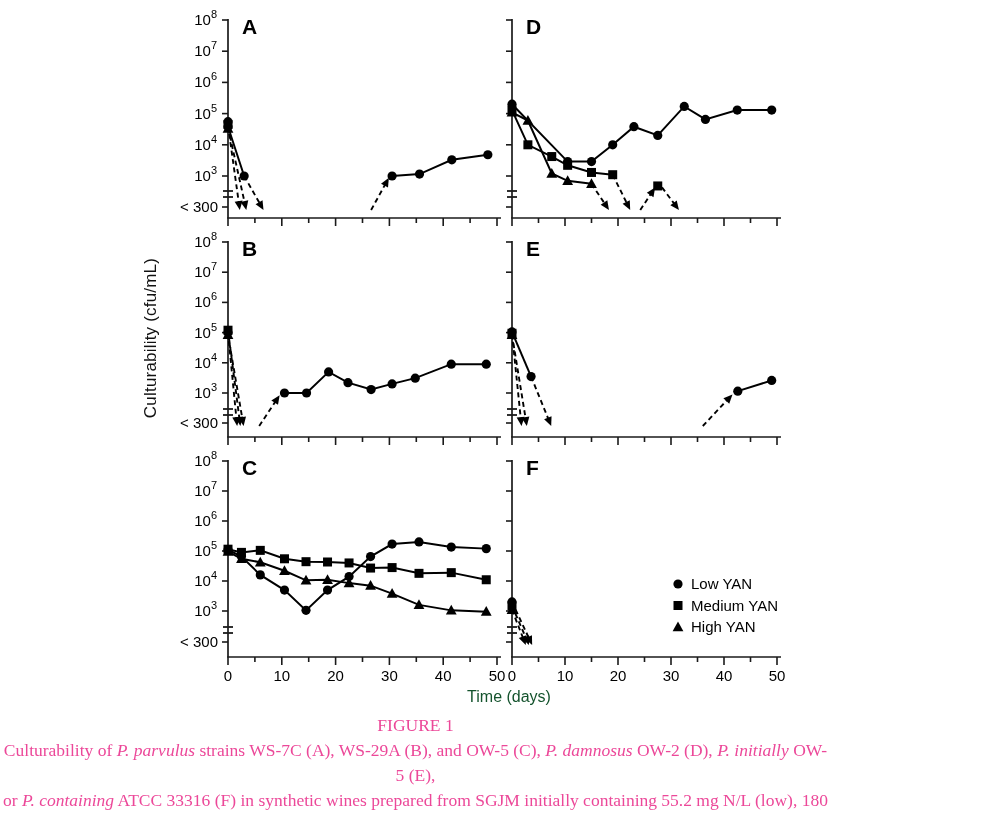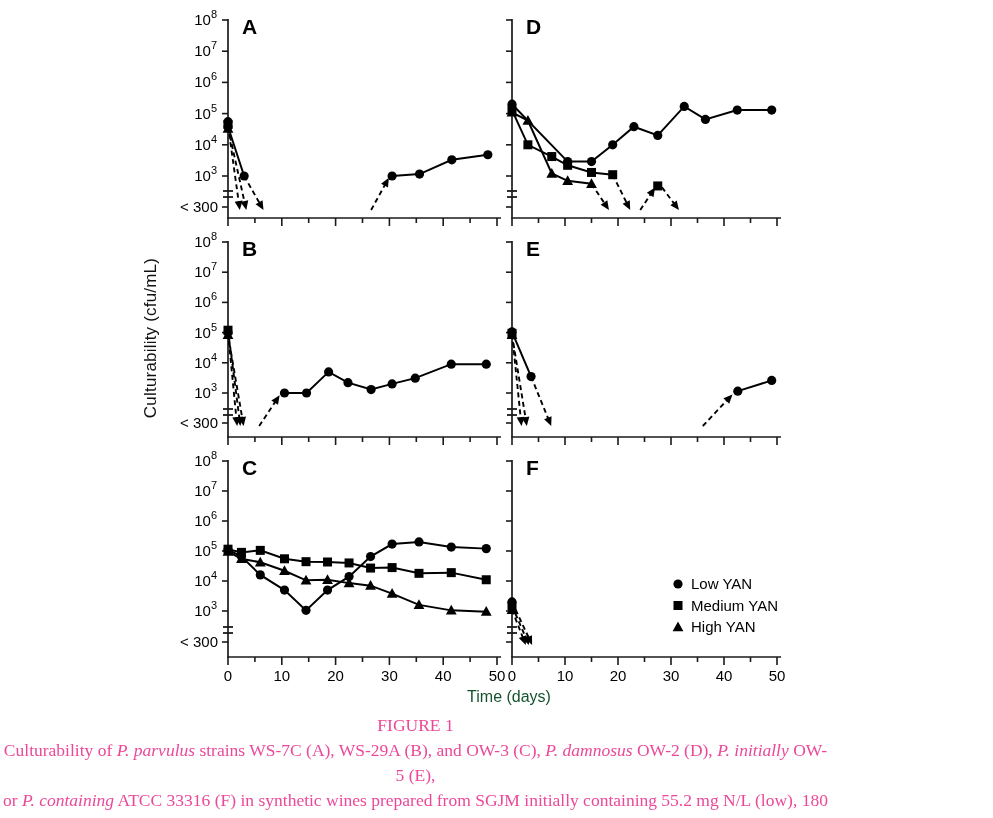--- a/index.html
+++ b/index.html
@@ -412,17 +412,17 @@
             <text x="691" y="632" font-size="15" fill="#000000">High YAN</text>
           </g>
         </g>
       </g>
     </svg>
   <div class="ylab">Culturability (cfu/mL)</div>
   <div class="xlab">Time (days)</div>
   <div class="caption">
     <div class="cap-head">FIGURE 1</div>
     <div id="cap-lines">
-        <div class="cap-line"><span>Culturability of </span><i>P. parvulus</i><span> strains WS-7C (A), WS-29A (B), and OW-3 (C), </span><i>P. damnosus</i><span> OW-2 (D), </span><i>P. initially</i><span> OW-5 (E),</span></div>
+        <div class="cap-line"><span>Culturability of </span><i>P. parvulus</i><span> strains WS-7C (A), WS-29A (B), and OW-5 (C), </span><i>P. damnosus</i><span> OW-2 (D), </span><i>P. initially</i><span> OW-5 (E),</span></div>
         <div class="cap-line"><span>or </span><i>P. containing</i><span> ATCC 33316 (F) in synthetic wines prepared from SGJM initially containing 55.2 mg N/L (low), 180 mg</span></div>
       </div>
   </div>
 </div>
 
 </body></html>

